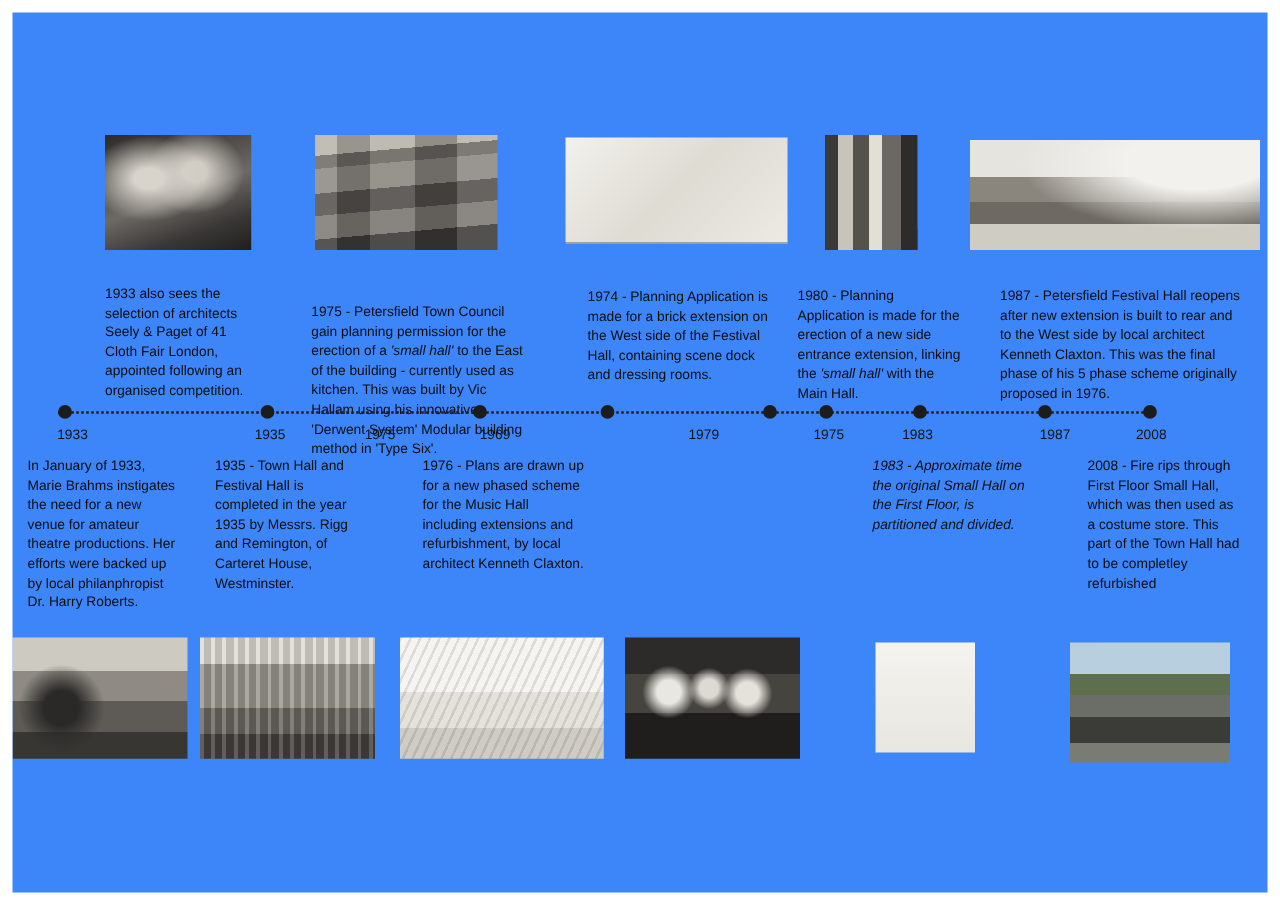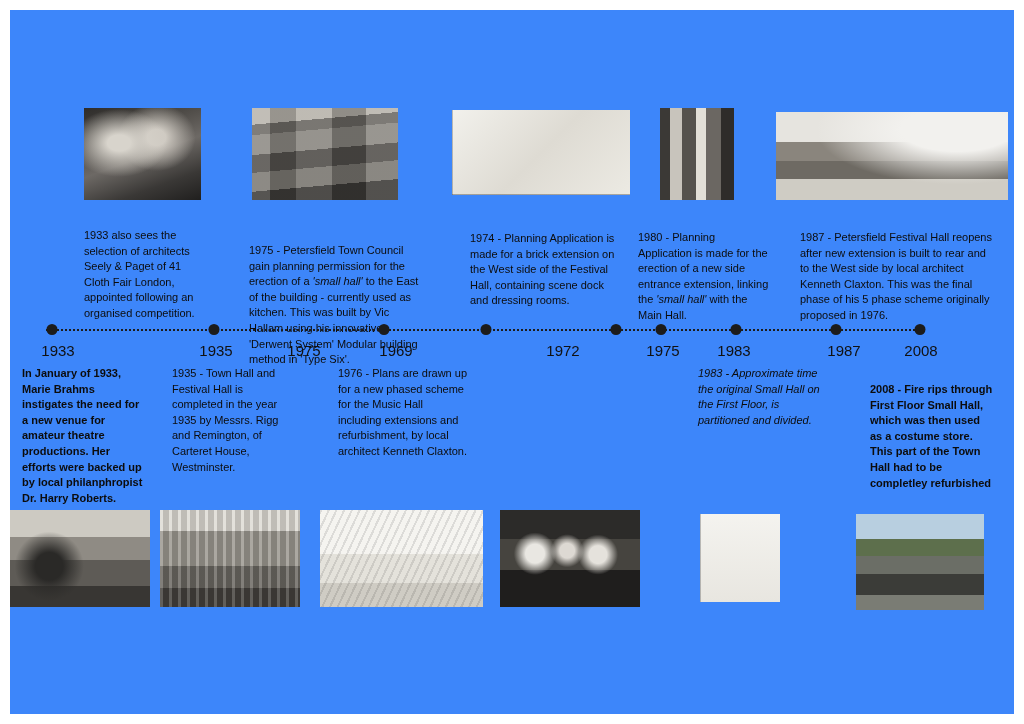--- a/index.html
+++ b/index.html
@@ -119,21 +119,21 @@
     width: 11px; height: 11px;
     border-radius: 50%;
     background: #1c1c1c;
     top: -5px;
     transform: translateX(-50%);
   }
   .year-label {
     position: absolute;
     top: 342px;
     transform: translateX(-50%);
-    font-size: 15px;
+    font-size: 11px;
     color: #111111;
     white-space: nowrap;
   }
 
   
   .note {
     position: absolute;
     font-size: 11px;
     line-height: 1.42;
     color: #0c0c0c;
@@ -141,26 +141,26 @@
   .note em { font-style: italic; }
 
   
   #note-top-1933 { left: 84px; top: 228px; width: 122px; }
   #note-top-1975 { left: 249px; top: 243px; width: 171px; }
   #note-top-1979 { left: 470px; top: 231px; width: 152px; }
   #note-top-1980 { left: 638px; top: 230px; width: 132px; }
   #note-top-1987 { left: 800px; top: 230px; width: 196px; }
 
   
-  #note-bot-1933 { left: 22px; top: 366px; width: 124px; font-weight: bold; }
+  #note-bot-1933 { left: 22px; top: 366px; width: 124px; }
   #note-bot-1935 { left: 172px; top: 366px; width: 120px; }
   #note-bot-1976 { left: 338px; top: 366px; width: 130px; }
   #note-bot-1979 { left: 498px; top: 366px; width: 152px; }
   #note-bot-1983 { left: 698px; top: 366px; width: 130px; font-style: italic; }
-  #note-bot-2008 { left: 870px; top: 382px; width: 124px; font-weight: bold; }
+  #note-bot-2008 { left: 870px; top: 366px; width: 124px; }
 
   
   #page-edge {
     position: absolute; inset: 0;
     pointer-events: none;
     border: 10px solid #ffffff;
   }
 </style>
 </head>
 <body>
@@ -199,21 +199,21 @@
     <div class="node" style="left:615px"></div>
     <div class="node" style="left:690px"></div>
     <div class="node" style="left:790px"></div>
     <div class="node" style="left:874px"></div>
   </div>
 
   <div class="year-label" style="left:58px">1933</div>
   <div class="year-label" style="left:216px">1935</div>
   <div class="year-label" style="left:304px">1975</div>
   <div class="year-label" style="left:396px">1969</div>
-  <div class="year-label" style="left:563px">1972</div>
+  <div class="year-label" style="left:563px">1979</div>
   <div class="year-label" style="left:663px">1975</div>
   <div class="year-label" style="left:734px">1983</div>
   <div class="year-label" style="left:844px">1987</div>
   <div class="year-label" style="left:921px">2008</div>
 
   <div class="note" id="note-bot-1933">In January of 1933, Marie Brahms instigates the need for a new venue for amateur theatre productions. Her efforts were backed up by local philanphropist Dr. Harry Roberts.</div>
   <div class="note" id="note-bot-1935">1935 - Town Hall and Festival Hall is completed in the year 1935 by Messrs. Rigg and Remington, of Carteret House, Westminster.</div>
   <div class="note" id="note-bot-1976">1976 - Plans are drawn up for a new phased scheme for the Music Hall including extensions and refurbishment, by local architect Kenneth Claxton.</div>
   <div class="note" id="note-bot-1983">1983 - Approximate time the original Small Hall on the First Floor, is partitioned and divided.</div>
   <div class="note" id="note-bot-2008">2008 - Fire rips through First Floor Small Hall, which was then used as a costume store. This part of the Town Hall had to be completley refurbished</div>

